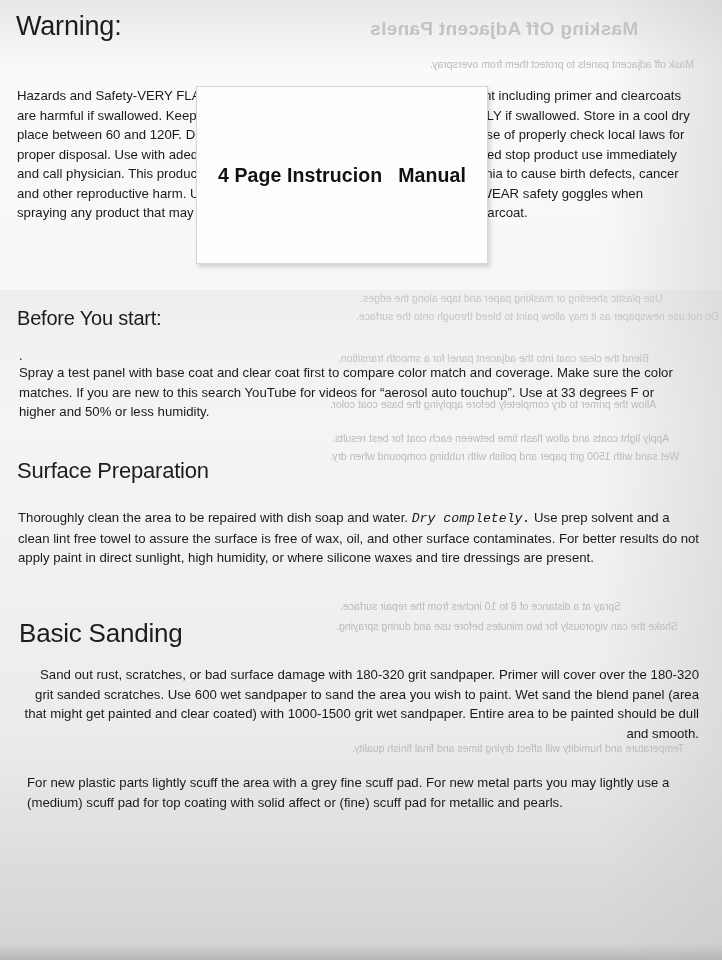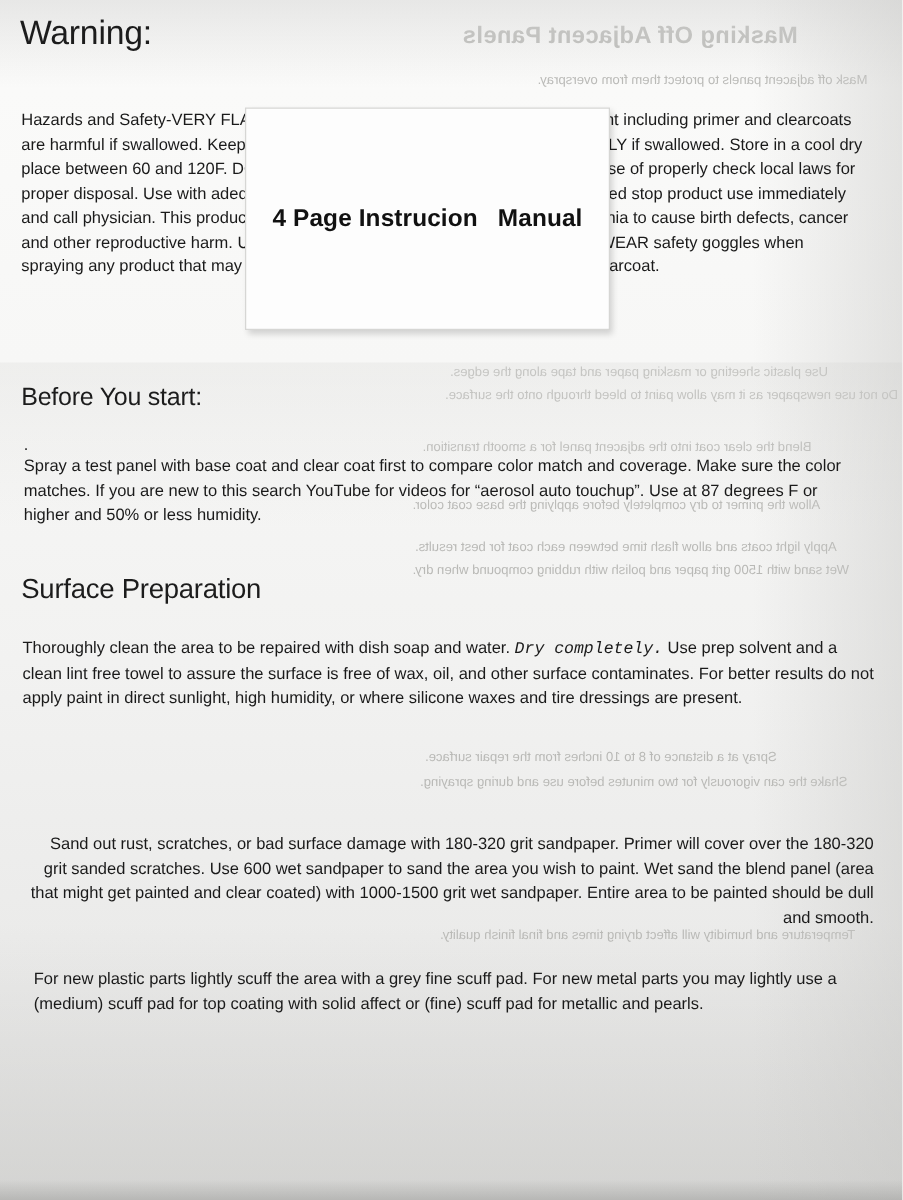--- a/index.html
+++ b/index.html
@@ -178,25 +178,26 @@
   <div class="shade shade-bottom"></div>
   <div class="shade-right"></div>
 
   <div id="content">
 
     <h1 class="section blk" id="warning-title">Warning:</h1>
     <p class="para blk" id="warning-body">Hazards and Safety-VERY FLAMMABLE! Do not take internally. All touch-up paint including primer and clearcoats are harmful if swallowed. Keep away from children. Call a physician IMMEDIATELY if swallowed. Store in a cool dry place between 60 and 120F. DO NOT STORE IN CAR and avoid freezing. Dispose of properly check local laws for proper disposal. Use with adequate ventilation. If you become dizzy or light headed stop product use immediately and call physician. This product contains chemicals known to the State of California to cause birth defects, cancer and other reproductive harm. Use an approved automotive paint respirator and WEAR safety goggles when spraying any product that may enter eyes. This includes the primer, paint and clearcoat.</p>
 
     <h1 class="section blk" id="before-title">Before You start:</h1>
     <div class="blk" id="before-dot">.</div>
-    <p class="para blk" id="before-body">Spray a test panel with base coat and clear coat first to compare color match and coverage. Make sure the color matches.  If you are new to this search YouTube for videos for “aerosol auto touchup”.  Use at 87 degrees F or higher and 50% or less humidity.</p>
+    <p class="para blk" id="before-body">Spray a test panel with base coat and clear coat first to compare color match and coverage. Make sure the color matches.  If you are new to this search YouTube for videos for “aerosol auto touchup”.  Use at 33 degrees F or higher and 50% or less humidity.</p>
 
     <h1 class="section blk" id="surface-title">Surface Preparation</h1>
     <p class="para blk" id="surface-body"><span>Thoroughly clean the area to be repaired with dish soap and water.  </span><em>Dry completely.</em><span> Use prep solvent and a clean lint free towel to assure the surface is free of wax, oil, and other surface contaminates. For better results do not apply paint in direct sunlight, high humidity, or where silicone waxes and tire dressings are present.</span></p>
 
+    <h1 class="section blk" id="sanding-title">Basic Sanding</h1>
     <p class="para blk" id="sanding-body1">Sand out rust, scratches, or bad surface damage with 180-320 grit sandpaper. Primer will cover over the 180-320 grit sanded scratches. Use 600 wet sandpaper to sand the area you wish to paint. Wet sand the blend panel (area that might get painted and clear coated) with 1000-1500 grit wet sandpaper. Entire area to be painted should be dull and smooth.</p>
     <p class="para blk" id="sanding-body2">For new plastic parts lightly scuff the area with a grey fine scuff pad. For new metal parts you may lightly use a (medium) scuff pad for top coating with solid affect or (fine) scuff pad for metallic and pearls.</p>
   </div>
 
   <div id="sticker">
     <div class="sticker-line">4 Page Instrucion</div>
     <div class="sticker-line">Manual</div>
   </div>
 
   <div class="bottom-edge"></div>

